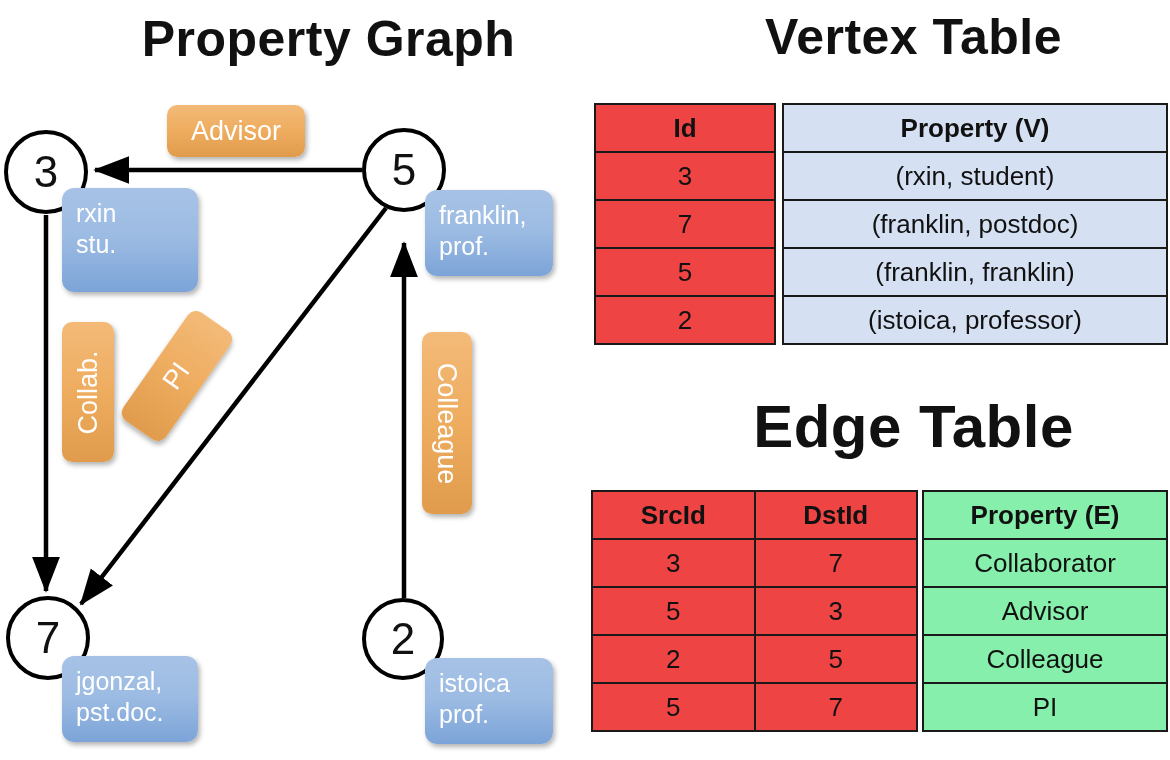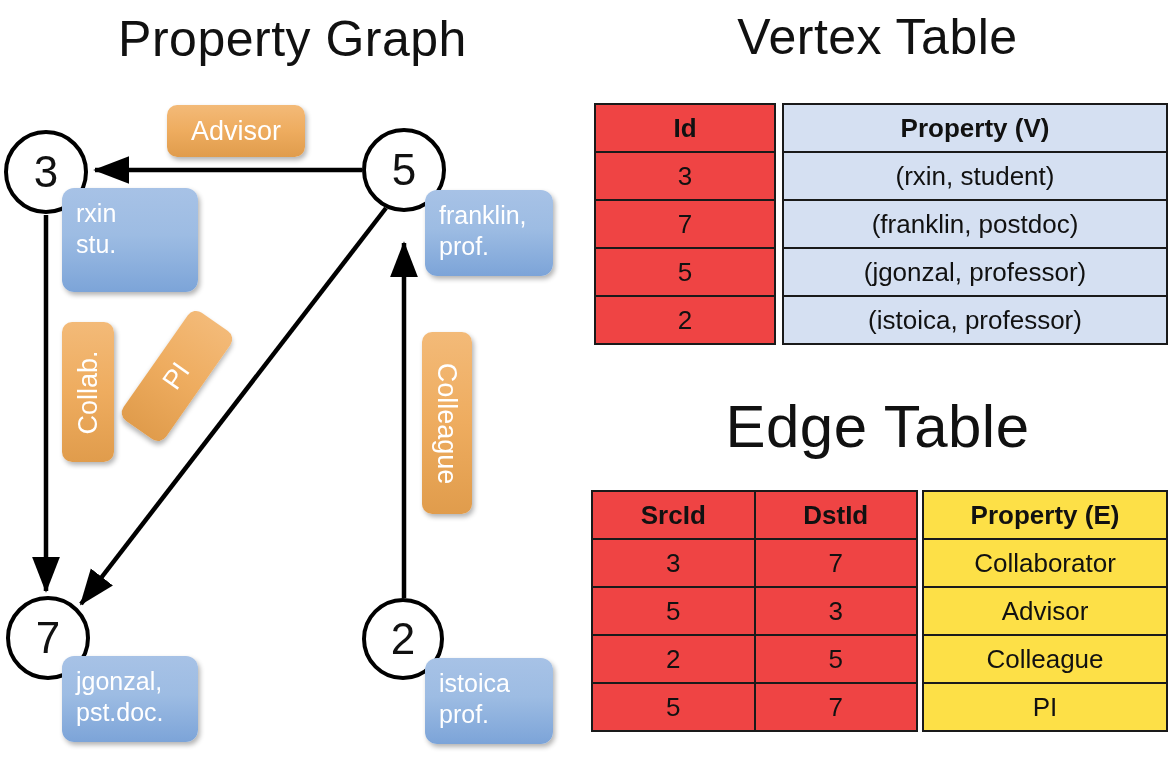--- a/index.html
+++ b/index.html
@@ -13,24 +13,25 @@
     position: relative;
     overflow: hidden;
     font-family: "Liberation Sans", sans-serif;
     color: #000000;
   }
 
   
   .title {
     position: absolute;
     font-family: "Liberation Sans", sans-serif;
-    font-weight: 400;
+    font-weight: 700;
     color: #111;
     white-space: nowrap;
     letter-spacing: 0.5px;
+    margin-left: 36px;
   }
   #title-property-graph {
     left: 0; top: 10px; width: 585px;
     text-align: center;
     font-size: 50px;
     line-height: 58px;
   }
   #title-vertex-table {
     left: 585px; top: 8px; width: 585px;
     text-align: center;
@@ -118,21 +119,21 @@
   .tbl td, .tbl th {
     border: 2px solid #1a1a1a;
     text-align: center;
     padding: 0;
     font-weight: 300;
     height: 46px;
     background: #ef4444;
   }
   .tbl th { font-weight: bold; font-size: 26px; }
   .tbl.shaded-blue td, .tbl.shaded-blue th { background: #d5e0f2; }
-  .tbl.shaded-peach td, .tbl.shaded-peach th { background: #fde047; }
+  .tbl.shaded-peach td, .tbl.shaded-peach th { background: #86efac; }
 </style>
 </head>
 <body>
 
 <div class="title" id="title-property-graph">Property Graph</div>
 
 <div class="title" id="title-vertex-table">Vertex Table</div>
 
 <div class="title" id="title-edge-table">Edge Table</div>
 
@@ -233,21 +234,21 @@
     <tr>
       <th>Property (V)</th>
     </tr>
     <tr>
       <td>(rxin, student)</td>
     </tr>
     <tr>
       <td>(franklin, postdoc)</td>
     </tr>
     <tr>
-      <td>(jgonzal, professor)</td>
+      <td>(franklin, franklin)</td>
     </tr>
     <tr>
       <td>(istoica, professor)</td>
     </tr>
   </tbody>
 </table>
 
 <table class="tbl" id="edge-src-dst-table" style="left:591px; top:490px; width:327px;">
   <tbody>
     <tr>

